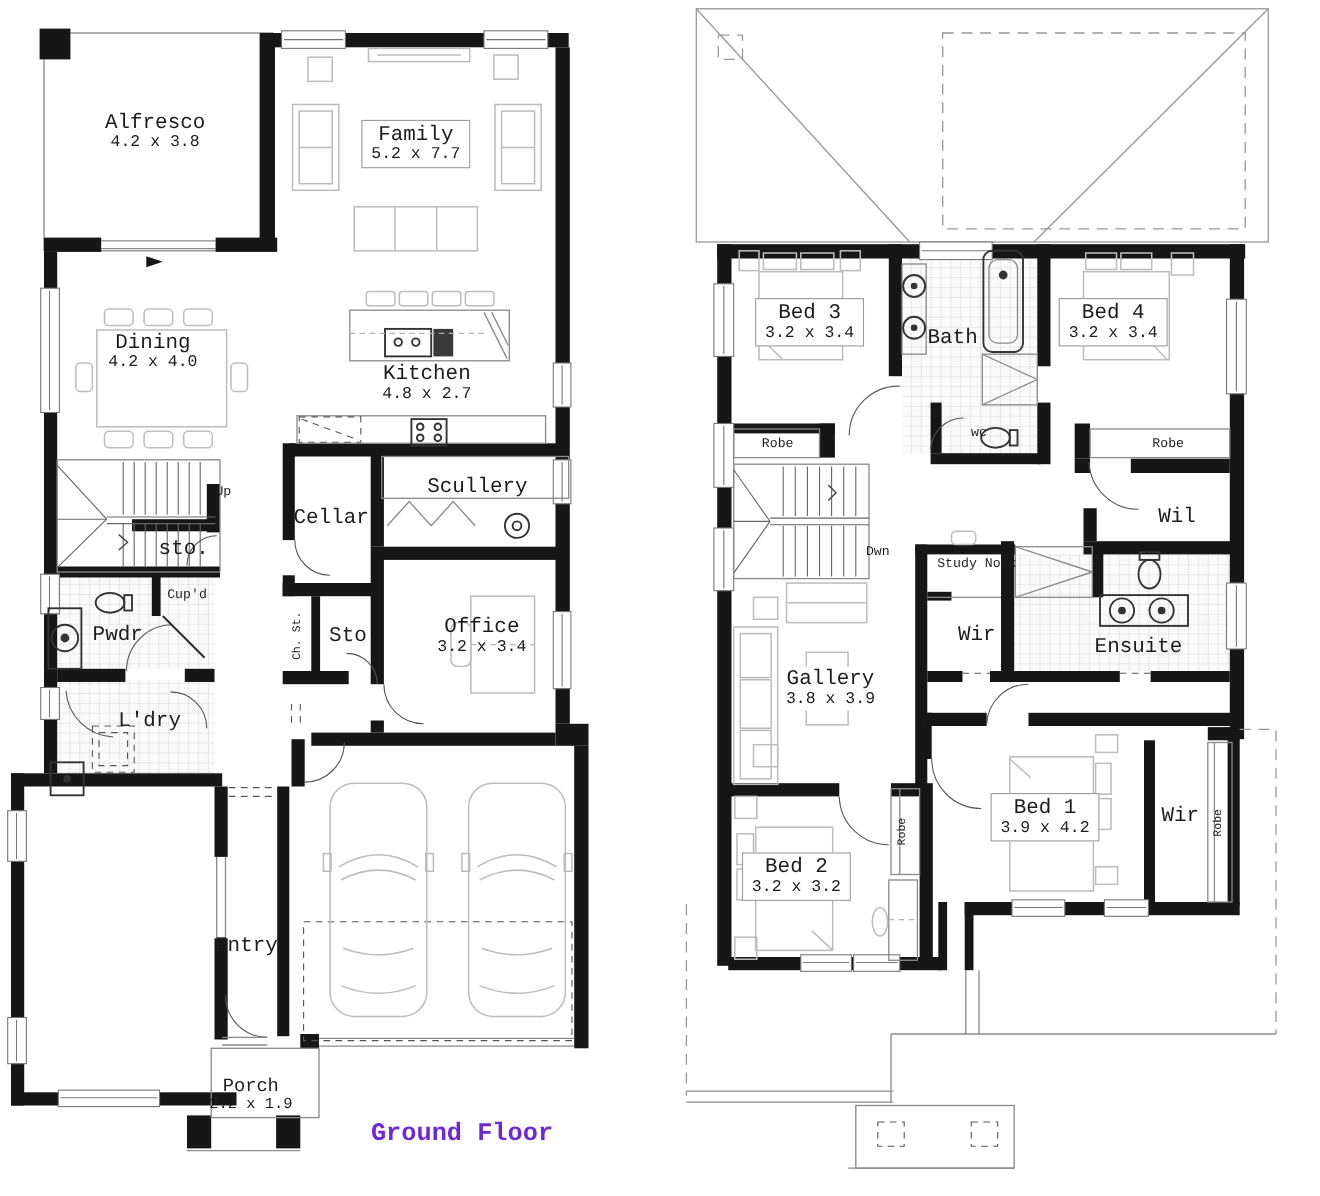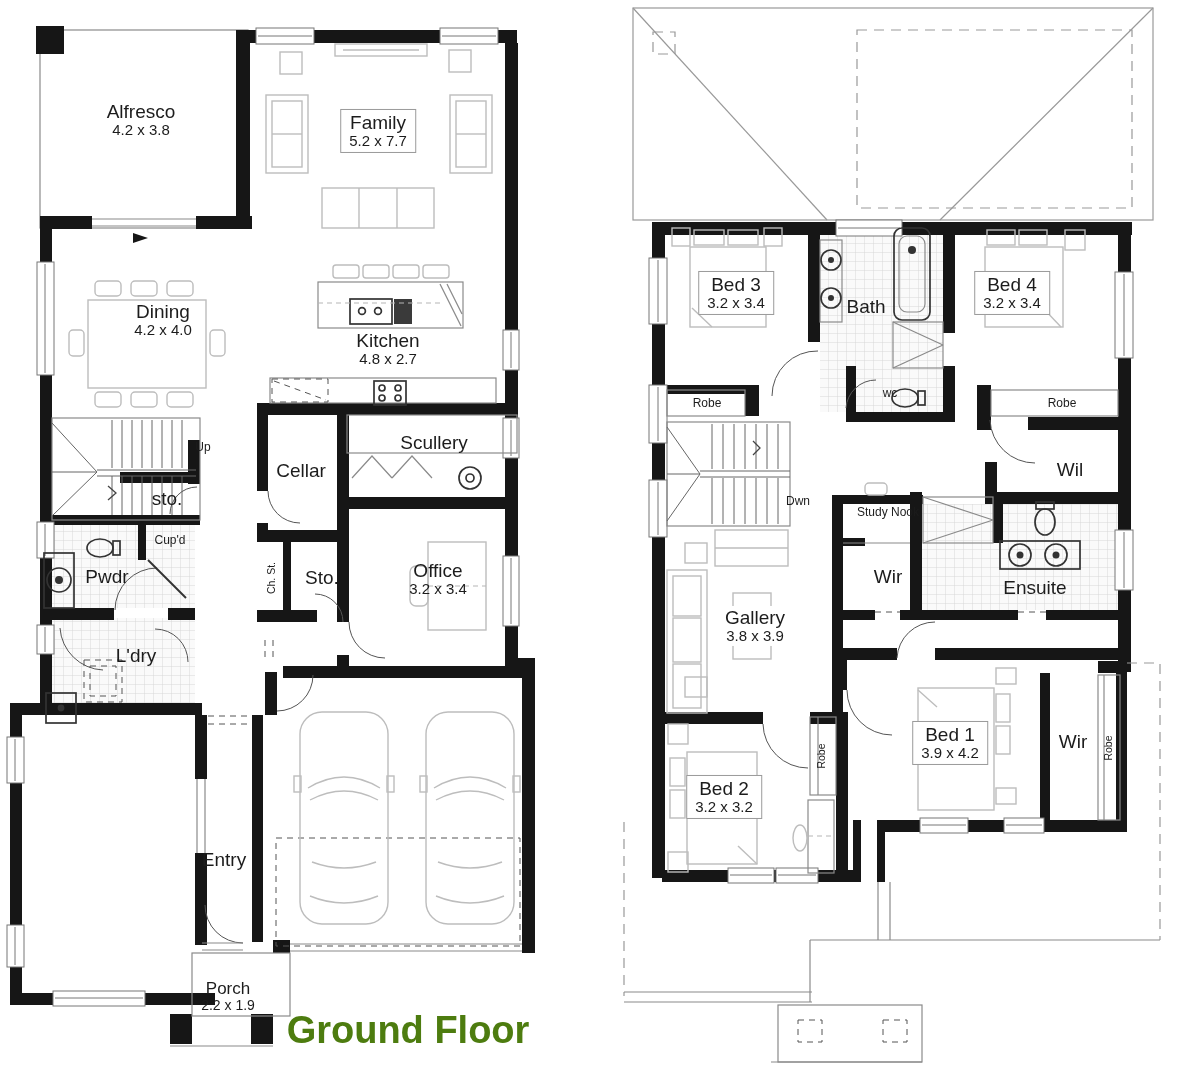--- a/index.html
+++ b/index.html
@@ -1,29 +1,29 @@
 <!DOCTYPE html>
 <html><head>
 <meta charset="utf-8">
 <style>
   html,body{margin:0;padding:0;background:#fff;}
   .plan{position:relative;width:1184px;height:1087px;background:#fff;overflow:hidden;
-        font-family:Liberation Sans, sans-serif;color:#1c1c1c;}
+        font-family:Liberation Mono, monospace;color:#1c1c1c;}
   .plan svg{position:absolute;left:0;top:0;}
   .lbl{position:absolute;transform:translate(-50%,-50%);display:flex;flex-direction:column;
        align-items:center;line-height:1.12;text-align:center;white-space:nowrap;color:#1c1c1c;z-index:5;}
   .lbl .nm{font-size:19px;}
   .lbl .dm{font-size:15px;}
   .md .nm{font-size:17px;text-align:right;} .md .dm{font-size:14px;}
   .sm .nm{font-size:12px;}
   .xs .nm{font-size:10.5px;}
   .vert{transform:translate(-50%,-50%) rotate(-90deg);}
   .boxed{background:#fff;border:1px solid #9a9a9a;padding:2px 8px;}
   .onwhite{background:#fff;padding:1px 6px;text-align:right;}
-  .title{position:absolute;transform:translate(-50%,-50%);font-weight:700;font-size:38px;color:#4d7c0f;z-index:5;}
+  .title{position:absolute;transform:translate(-50%,-50%);font-weight:700;font-size:23px;color:#6d28d9;z-index:5;margin-left:12px;}
   
   .w{fill:#161616;stroke:none;}
   .win{fill:#fff;stroke:#777;stroke-width:1;}
   .winl{stroke:#777;stroke-width:1;}
   .thin{fill:none;stroke:#8a8a8a;stroke-width:1.2;}
   .f{fill:none;stroke:#bdbdbd;stroke-width:1.4;}
   .fd{fill:none;stroke:#b5b5b5;stroke-width:1.2;stroke-dasharray:5 4;}
   .dk{fill:none;stroke:#333;stroke-width:1.7;}
   .door{fill:none;stroke:#555;stroke-width:1;}
   .dash{fill:none;stroke:#555;stroke-width:1;stroke-dasharray:6 5;}
@@ -503,21 +503,21 @@
 </svg>
 
 <div class="lbl" style="left:141px;top:120px">
   <span class="nm">Alfresco</span>
   <span class="dm">4.2 x 3.8</span>
 </div>
 <div class="lbl boxed" style="left:378px;top:131px">
   <span class="nm">Family</span>
   <span class="dm">5.2 x 7.7</span>
 </div>
-<div class="lbl" style="left:163px;top:320px">
+<div class="lbl" style="left:139px;top:320px">
   <span class="nm">Dining</span>
   <span class="dm">4.2 x 4.0</span>
 </div>
 <div class="lbl" style="left:388px;top:349px">
   <span class="nm">Kitchen</span>
   <span class="dm">4.8 x 2.7</span>
 </div>
 <div class="lbl" style="left:434px;top:443px">
   <span class="nm">Scullery</span>
 </div>

